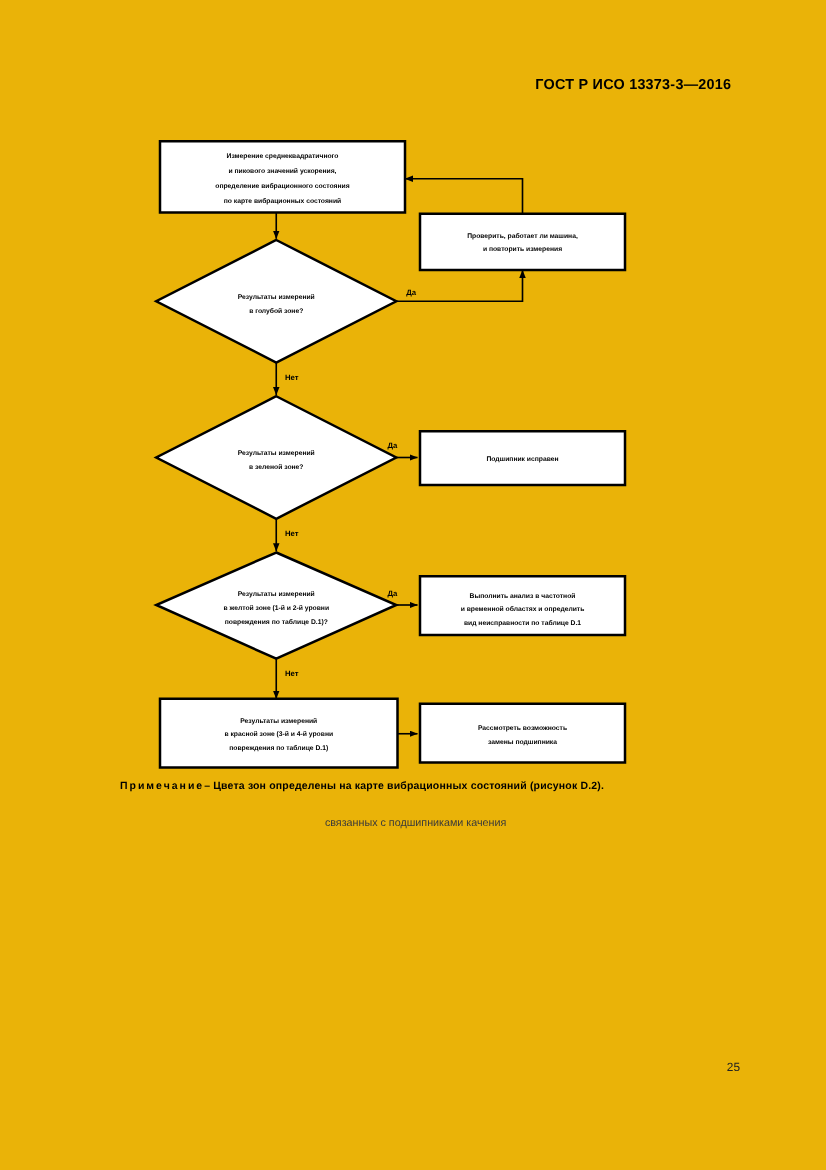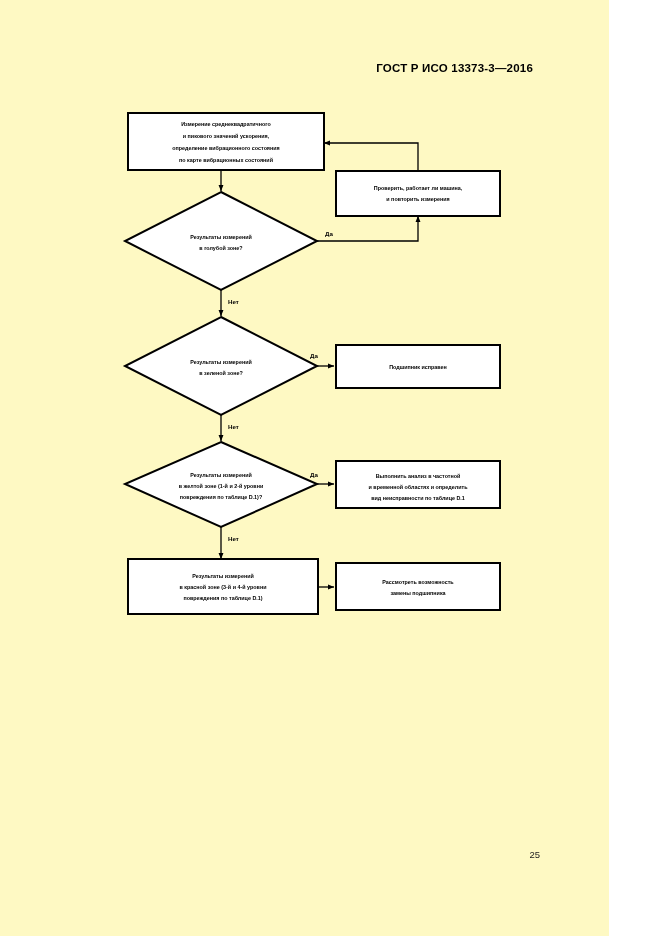--- a/index.html
+++ b/index.html
@@ -11,23 +11,23 @@
     width: 661px;
     height: 936px;
     position: relative;
     font-family: "Liberation Sans", sans-serif;
     color: #000000;
     overflow: hidden;
   }
   .page {
     position: absolute;
     left: 0; top: 0;
-    width: 609px;
+    width: 661px;
     height: 936px;
-    background: #fef9c3;
+    background: #eab308;
   }
   .std-header {
     position: absolute;
     right: 76px;
     top: 62px;
     font-size: 11.5px;
     font-weight: bold;
     letter-spacing: 0.2px;
     white-space: nowrap;
   }
@@ -179,19 +179,24 @@
 
       <g>
         <rect x="336" y="563" width="164" height="47" fill="#ffffff" stroke="#000000" stroke-width="2"></rect>
         <text class="node-text" x="418" y="584" text-anchor="middle">Рассмотреть возможность</text>
         <text class="node-text" x="418" y="595" text-anchor="middle">замены подшипника</text>
       </g>
 
     </svg>
   </div>
 
+  <div class="note-line">
+    <span class="note-word">Примечание</span><span>–</span>
+    <span>Цвета зон определены на карте вибрационных состояний (рисунок D.2).</span>
+  </div>
 
   <div class="fig-caption">
+    <div>связанных с подшипниками качения</div>
   </div>
 
   <div class="page-number">25</div>
 
 </div>
 
 </body></html>

